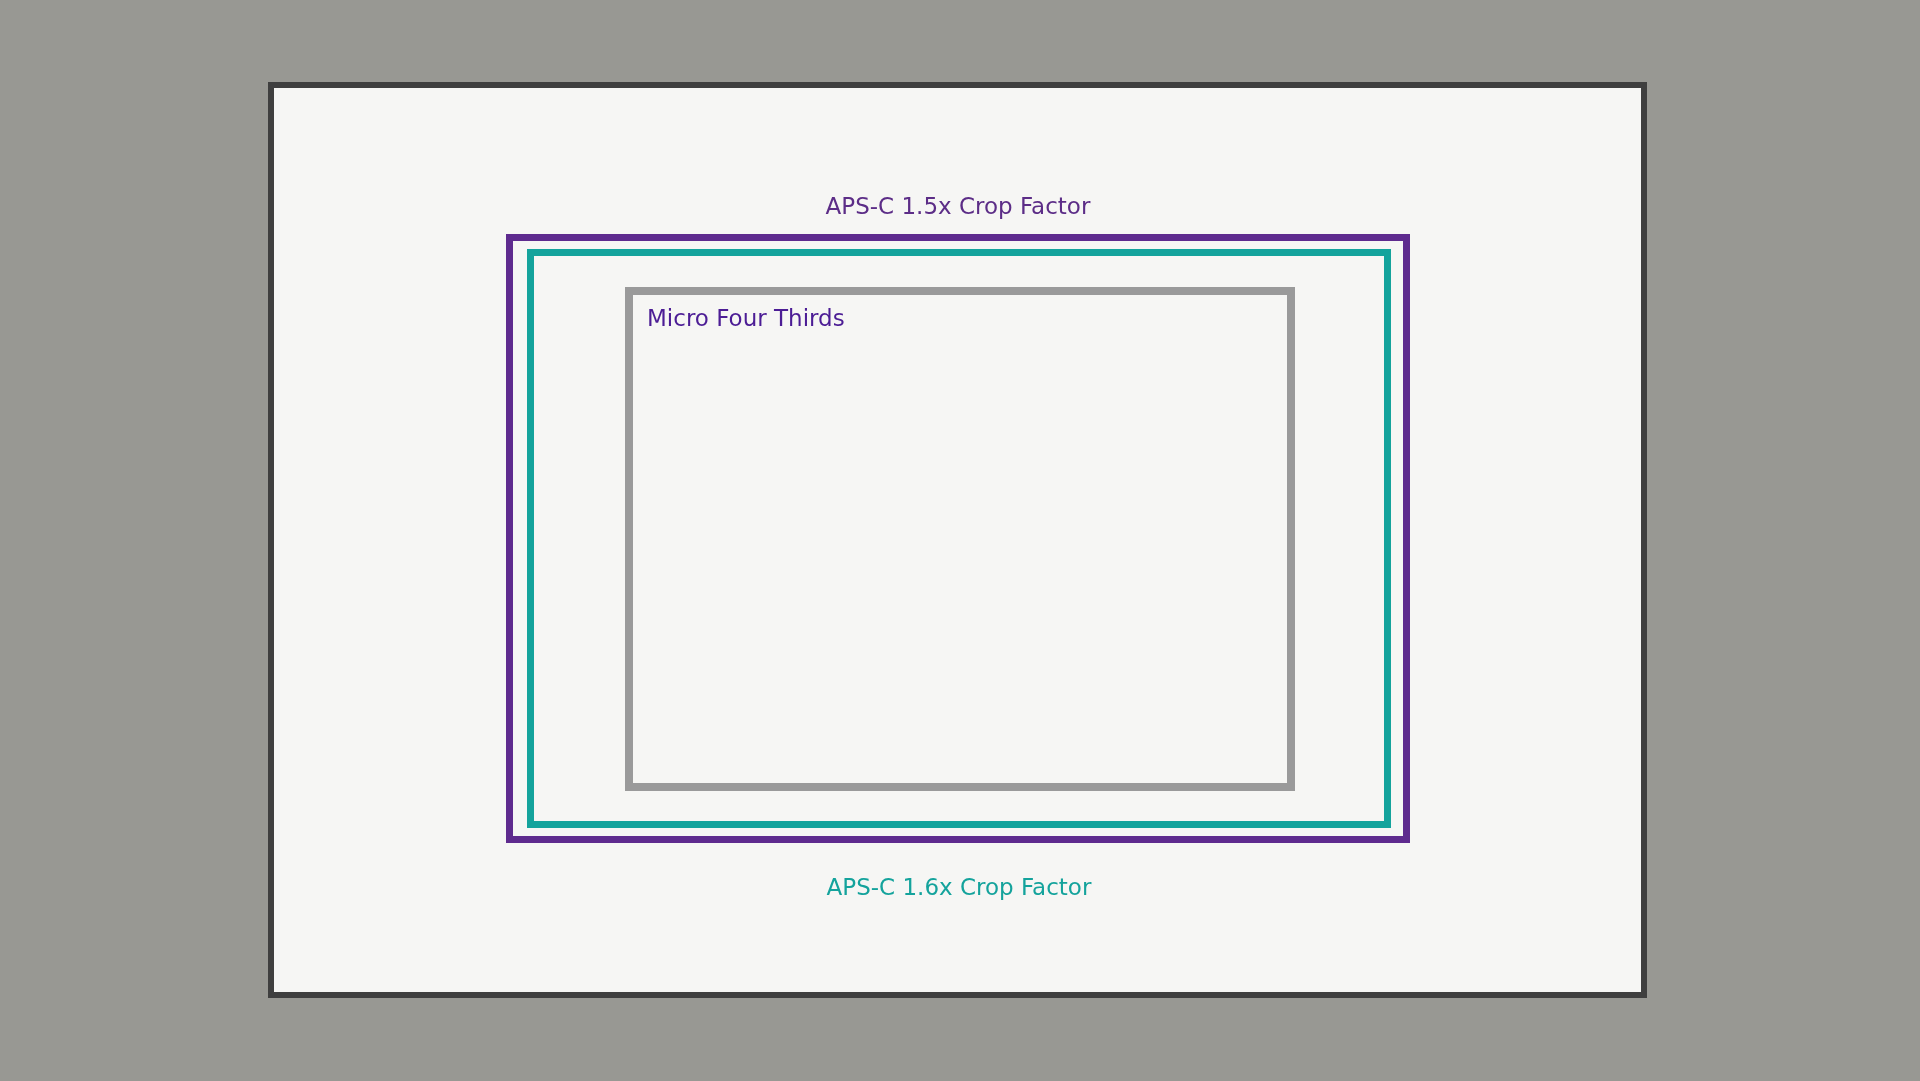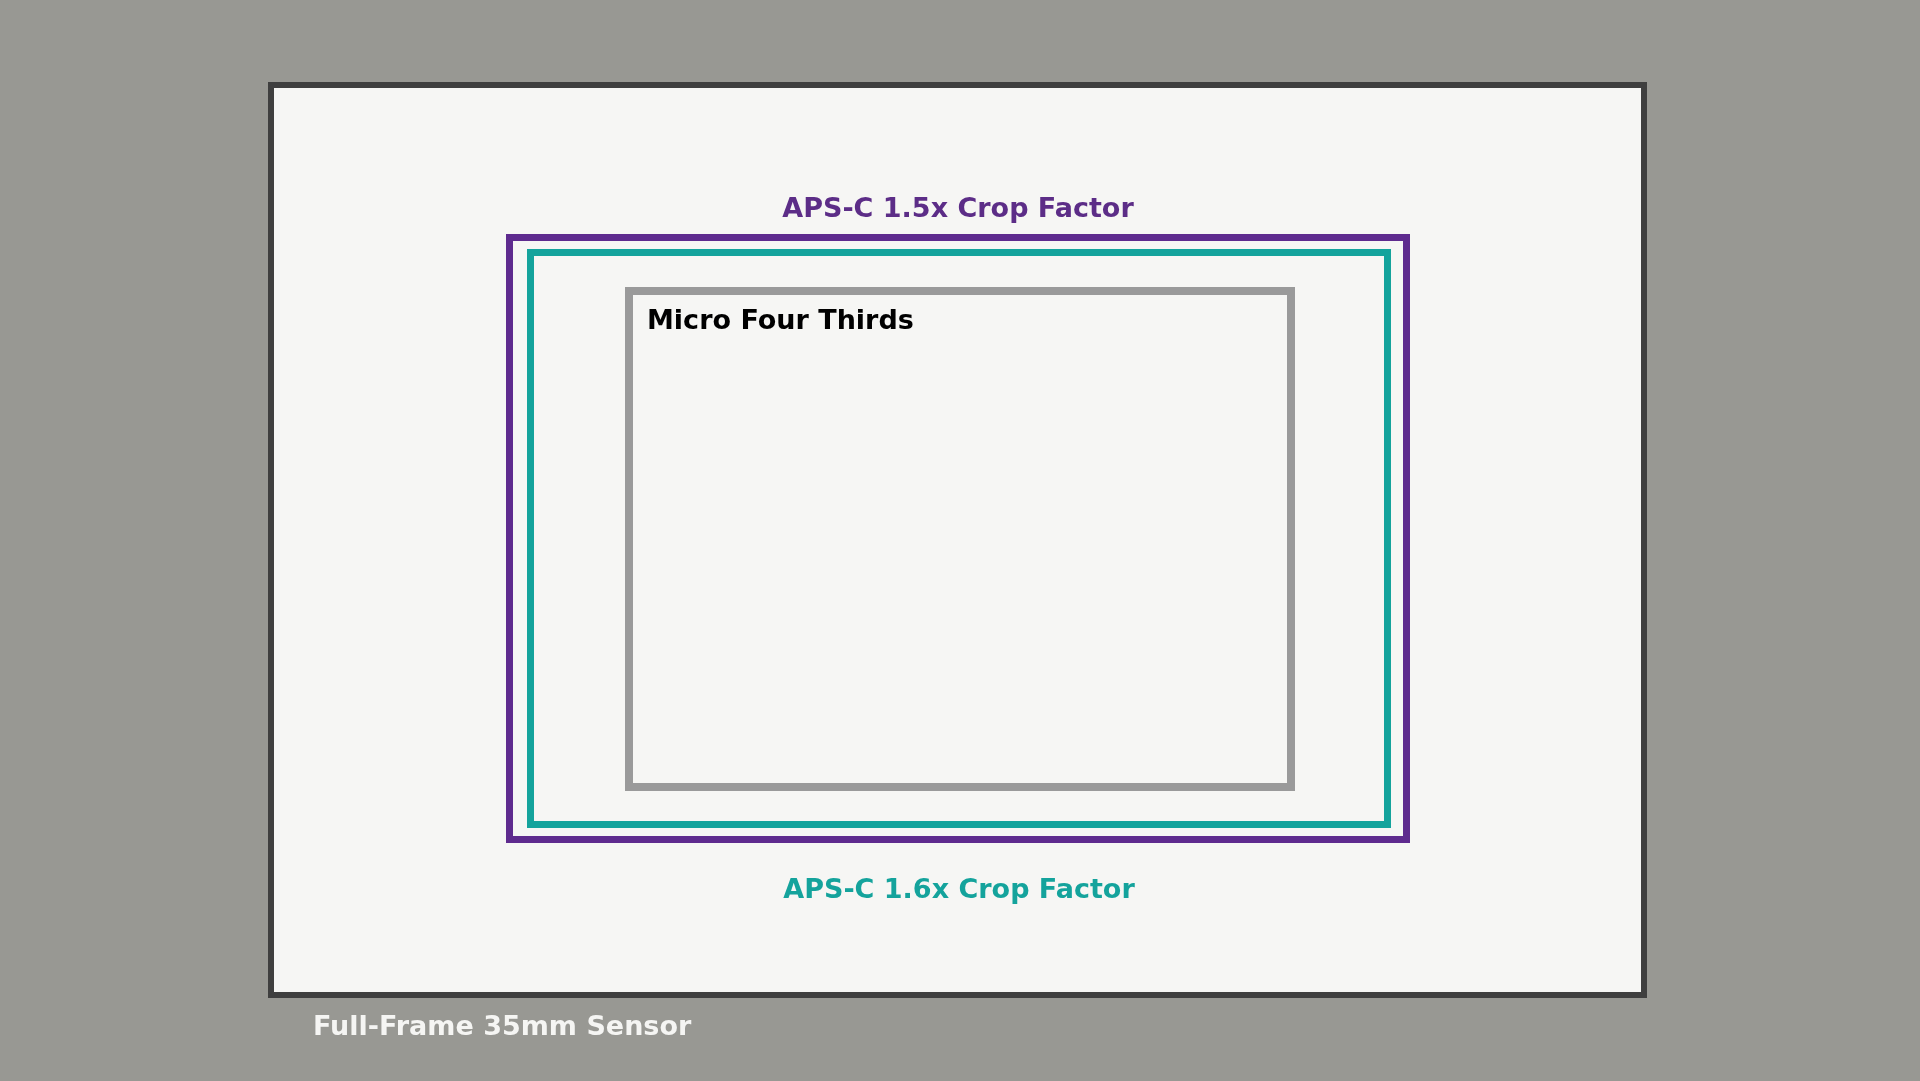--- a/index.html
+++ b/index.html
@@ -55,22 +55,22 @@
     left: 625px;
     top: 287px;
     width: 670px;
     height: 504px;
     border-style: solid;
     border-width: 8px;
     background: transparent;
   }
   .label {
     position: absolute;
-    font-weight: bold;
-    font-size: 27px;
+    font-weight: normal;
+    font-size: 23px;
     line-height: 1.05;
     white-space: nowrap;
   }
   .label-apsc15 {
     left: 506px;
     width: 904px;
     top: 194px;
     text-align: center;
   }
   .label-apsc16 {
@@ -98,17 +98,16 @@
   <div class="rect apsc15" style="border-color: rgb(94, 43, 142);"></div>
 
   <div class="rect apsc16" style="border-color: rgb(20, 163, 156);"></div>
 
   <div class="rect mft" style="border-color: rgb(154, 154, 154);"></div>
 
   <div class="label label-apsc15" style="color: rgb(92, 45, 135);">APS-C 1.5x Crop Factor</div>
 
   <div class="label label-apsc16" style="color: rgb(20, 163, 156); margin-top: 16px;">APS-C 1.6x Crop Factor</div>
 
-  <div class="label label-mft" style="color: #000000; text-align: center;">Micro Four Thirds</div>
+  <div class="label label-mft" style="color: #4c1d95; text-align: center;">Micro Four Thirds</div>
 
-  <div class="label label-fullframe" style="color: rgb(245, 245, 243);">Full-Frame 35mm Sensor</div>
 
 </div>
 
 </body></html>

